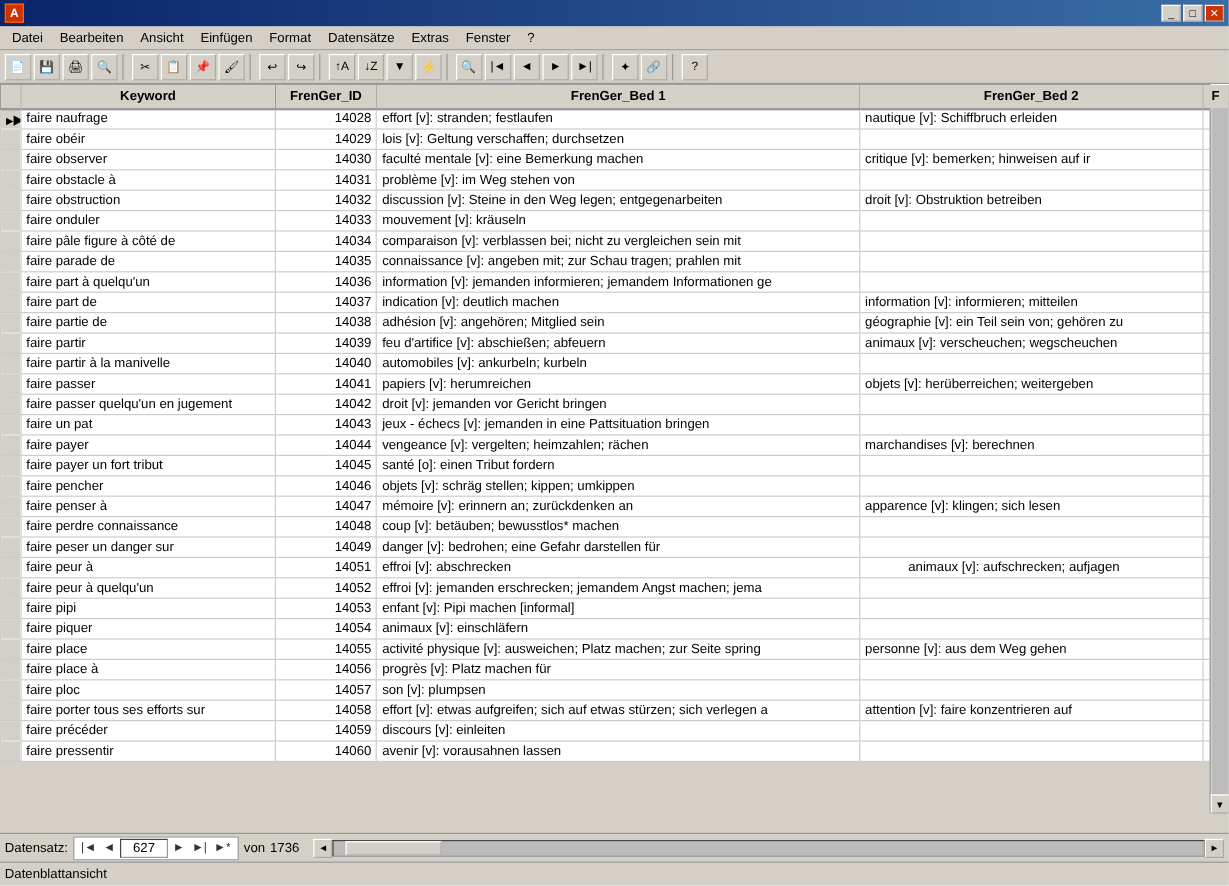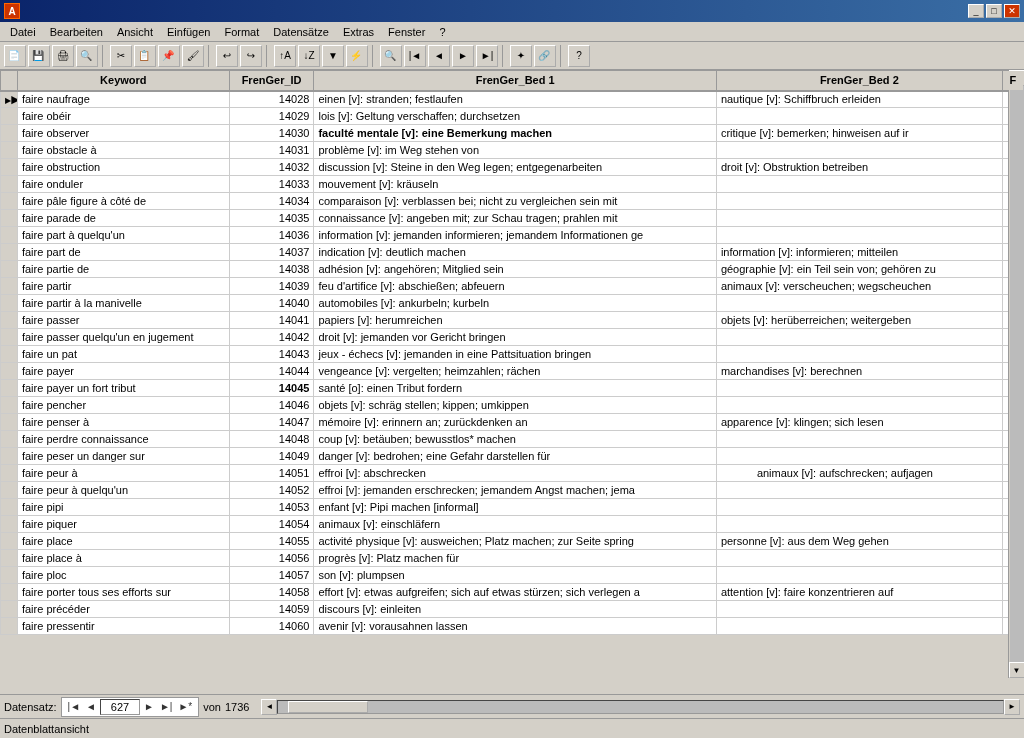--- a/index.html
+++ b/index.html
@@ -291,37 +291,37 @@
               <th class="col-bed1">FrenGer_Bed 1</th>
               <th class="col-bed2">FrenGer_Bed 2</th>
               <th class="col-f">F</th>
             </tr>
           </thead>
           <tbody id="table-body">
           <tr class="current-row">
     <td class="row-selector">▶</td>
     <td class="col-keyword" style="overflow:hidden;max-width:200px;">faire naufrage</td>
     <td class="col-id text-right" style="text-align:right;">14028</td>
-    <td class="col-bed1" style="overflow:hidden;max-width:380px;">einen [v]: stranden; festlaufen</td>
+    <td class="col-bed1" style="overflow:hidden;max-width:380px;">effort [v]: stranden; festlaufen</td>
     <td class="col-bed2" style="overflow:hidden;max-width:270px;">nautique [v]: Schiffbruch erleiden</td>
     <td class="col-f"></td>
   </tr>
               <tr>
     <td class="row-selector"></td>
     <td class="col-keyword" style="overflow:hidden;max-width:200px;">faire obéir</td>
     <td class="col-id text-right" style="text-align:right;">14029</td>
     <td class="col-bed1" style="overflow:hidden;max-width:380px;">lois [v]: Geltung verschaffen; durchsetzen</td>
     <td class="col-bed2" style="overflow:hidden;max-width:270px;"></td>
     <td class="col-f"></td>
   </tr>
               <tr>
     <td class="row-selector"></td>
     <td class="col-keyword" style="overflow:hidden;max-width:200px;">faire observer</td>
     <td class="col-id text-right" style="text-align:right;">14030</td>
-    <td class="col-bed1" style="overflow:hidden;max-width:380px;font-weight:bold;">faculté mentale [v]: eine Bemerkung machen</td>
+    <td class="col-bed1" style="overflow:hidden;max-width:380px;">faculté mentale [v]: eine Bemerkung machen</td>
     <td class="col-bed2" style="overflow:hidden;max-width:270px;">critique [v]: bemerken; hinweisen auf   ir</td>
     <td class="col-f"></td>
   </tr>
               <tr>
     <td class="row-selector"></td>
     <td class="col-keyword" style="overflow:hidden;max-width:200px;">faire obstacle à</td>
     <td class="col-id text-right" style="text-align:right;">14031</td>
     <td class="col-bed1" style="overflow:hidden;max-width:380px;">problème [v]: im Weg stehen von</td>
     <td class="col-bed2" style="overflow:hidden;max-width:270px;"></td>
     <td class="col-f"></td>
@@ -426,21 +426,21 @@
     <td class="row-selector"></td>
     <td class="col-keyword" style="overflow:hidden;max-width:200px;">faire payer</td>
     <td class="col-id text-right" style="text-align:right;">14044</td>
     <td class="col-bed1" style="overflow:hidden;max-width:380px;">vengeance [v]: vergelten; heimzahlen; rächen</td>
     <td class="col-bed2" style="overflow:hidden;max-width:270px;">marchandises [v]: berechnen</td>
     <td class="col-f"></td>
   </tr>
               <tr>
     <td class="row-selector"></td>
     <td class="col-keyword" style="overflow:hidden;max-width:200px;">faire payer un fort tribut</td>
-    <td class="col-id text-right" style="text-align:right;font-weight:bold;">14045</td>
+    <td class="col-id text-right" style="text-align:right;">14045</td>
     <td class="col-bed1" style="overflow:hidden;max-width:380px;">santé [o]: einen Tribut fordern</td>
     <td class="col-bed2" style="overflow:hidden;max-width:270px;"></td>
     <td class="col-f"></td>
   </tr>
               <tr>
     <td class="row-selector"></td>
     <td class="col-keyword" style="overflow:hidden;max-width:200px;">faire pencher</td>
     <td class="col-id text-right" style="text-align:right;">14046</td>
     <td class="col-bed1" style="overflow:hidden;max-width:380px;">objets [v]: schräg stellen; kippen; umkippen</td>
     <td class="col-bed2" style="overflow:hidden;max-width:270px;"></td>

